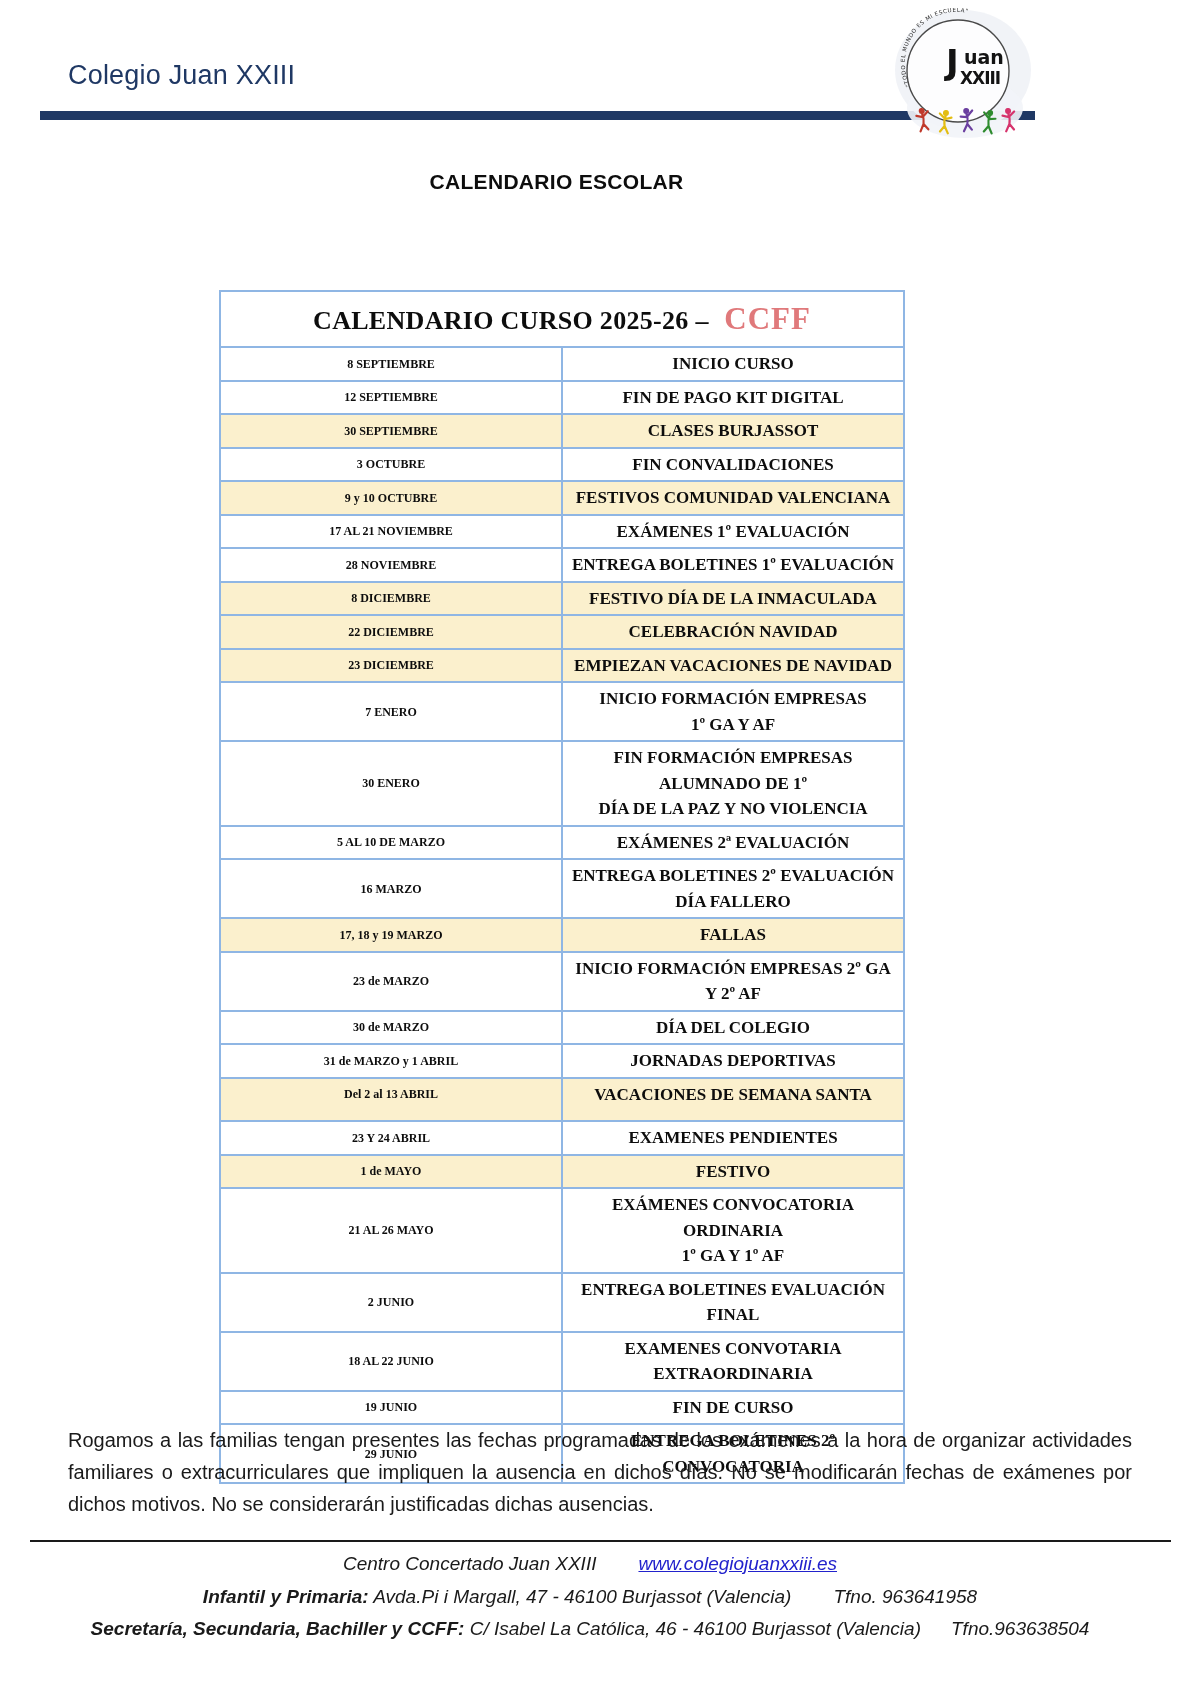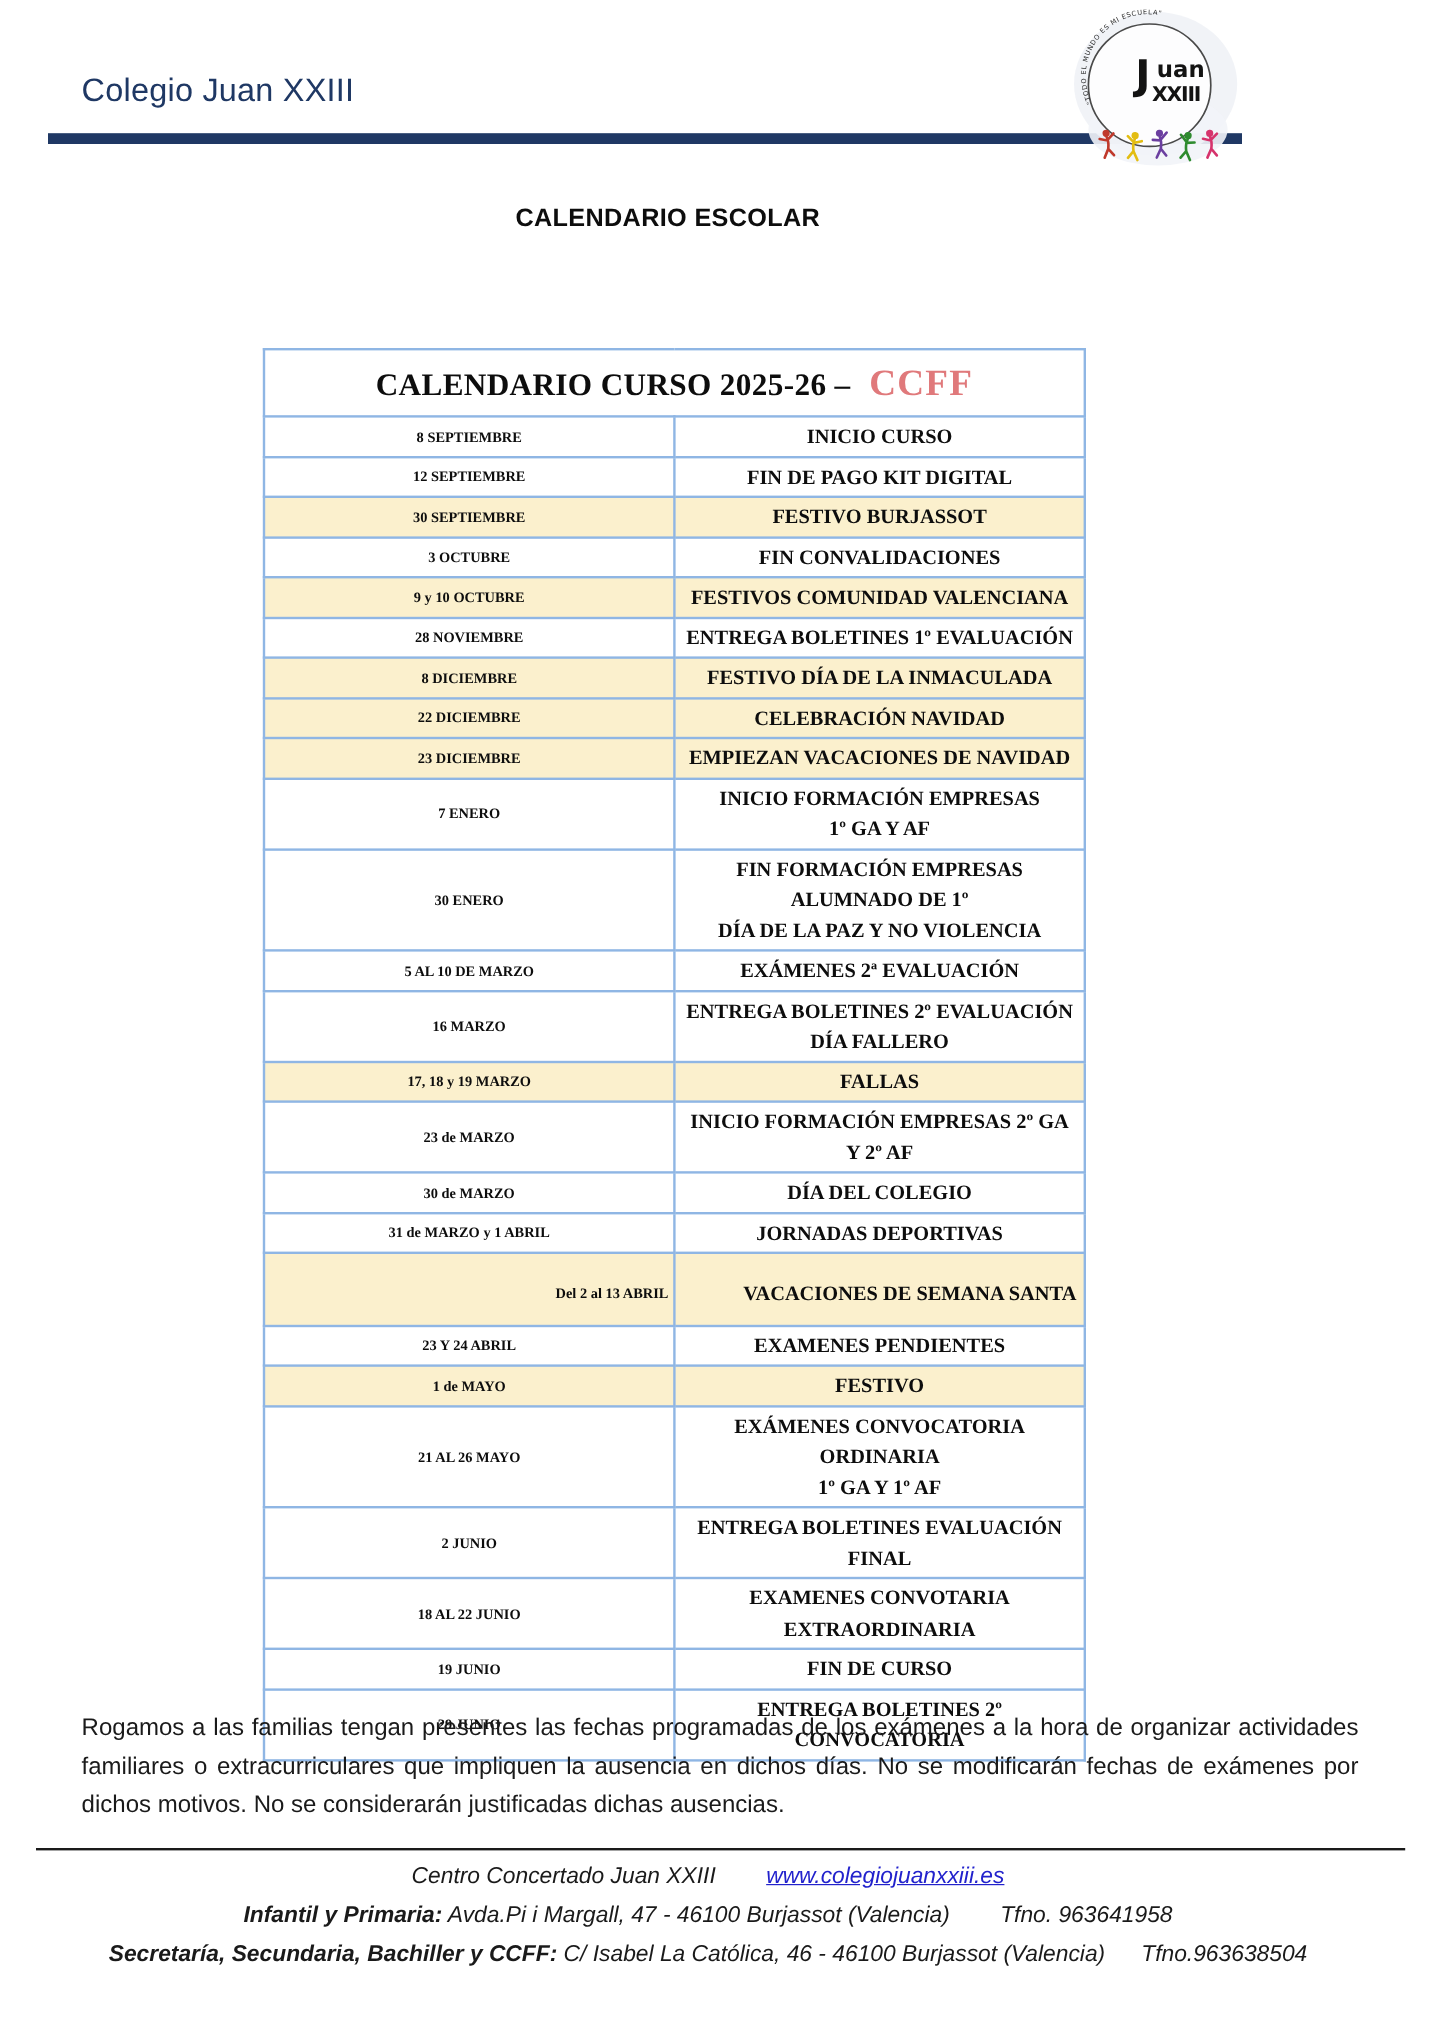--- a/index.html
+++ b/index.html
@@ -20,21 +20,21 @@
   table.cal{position:absolute;left:219px;top:290px;width:686px;border-collapse:collapse;
             font-family:"Liberation Serif",serif;table-layout:fixed;}
   table.cal,table.cal td{border:2px solid #8FB6E4;}
   table.cal td{vertical-align:middle;text-align:center;background:#ffffff;
                font-weight:bold;color:#0d0d0d;}
   td.title-cell{height:52px;font-size:26px;letter-spacing:0.3px;}
   .title-accent{color:#E0797B;font-size:31px;letter-spacing:1px;}
   td.date-cell{width:177px;font-size:12px;padding:3px 4px;line-height:1.5;}
   td.event-cell{font-size:17px;padding:3px 6px;line-height:1.5;margin-left:48px;}
   tr.hl td{background:#FBF0CD;}
-  tr.tall td{padding-top:20px;padding-bottom:13px;text-align:right;}
+  tr.tall td{padding-top:3px;padding-bottom:13px;}
 
   
   .notice{position:absolute;left:68px;top:1424px;width:1064px;font-size:20px;
           line-height:1.6;text-align:justify;color:#1a1a1a;}
 
   
   .footer-rule{position:absolute;left:30px;top:1540px;width:1141px;height:2px;background:#1a1a1a;}
   .footer{position:absolute;left:35px;top:1551px;width:1110px;text-align:center;
           font-size:19px;font-style:italic;color:#1a1a1a;}
   .footer .line{margin-bottom:7px;line-height:1.35;}
@@ -106,33 +106,39 @@
         </tr>
         <tr class="row">
           <td class="date-cell">12 SEPTIEMBRE</td>
           <td class="event-cell">
             <div>FIN DE PAGO KIT DIGITAL</div>
           </td>
         </tr>
         <tr class="row hl">
           <td class="date-cell">30 SEPTIEMBRE</td>
           <td class="event-cell">
-            <div>FESTIVO BURJASSOT</div>
+            <div>CLASES BURJASSOT</div>
           </td>
         </tr>
         <tr class="row">
           <td class="date-cell">3 OCTUBRE</td>
           <td class="event-cell">
             <div>FIN CONVALIDACIONES</div>
           </td>
         </tr>
         <tr class="row hl">
           <td class="date-cell">9 y 10 OCTUBRE</td>
           <td class="event-cell">
             <div>FESTIVOS COMUNIDAD VALENCIANA</div>
+          </td>
+        </tr>
+        <tr class="row">
+          <td class="date-cell">17 AL 21 NOVIEMBRE</td>
+          <td class="event-cell">
+            <div>EXÁMENES 1º EVALUACIÓN</div>
           </td>
         </tr>
         <tr class="row">
           <td class="date-cell">28 NOVIEMBRE</td>
           <td class="event-cell">
             <div>ENTREGA BOLETINES 1º EVALUACIÓN</div>
           </td>
         </tr>
         <tr class="row hl">
           <td class="date-cell">8 DICIEMBRE</td>

